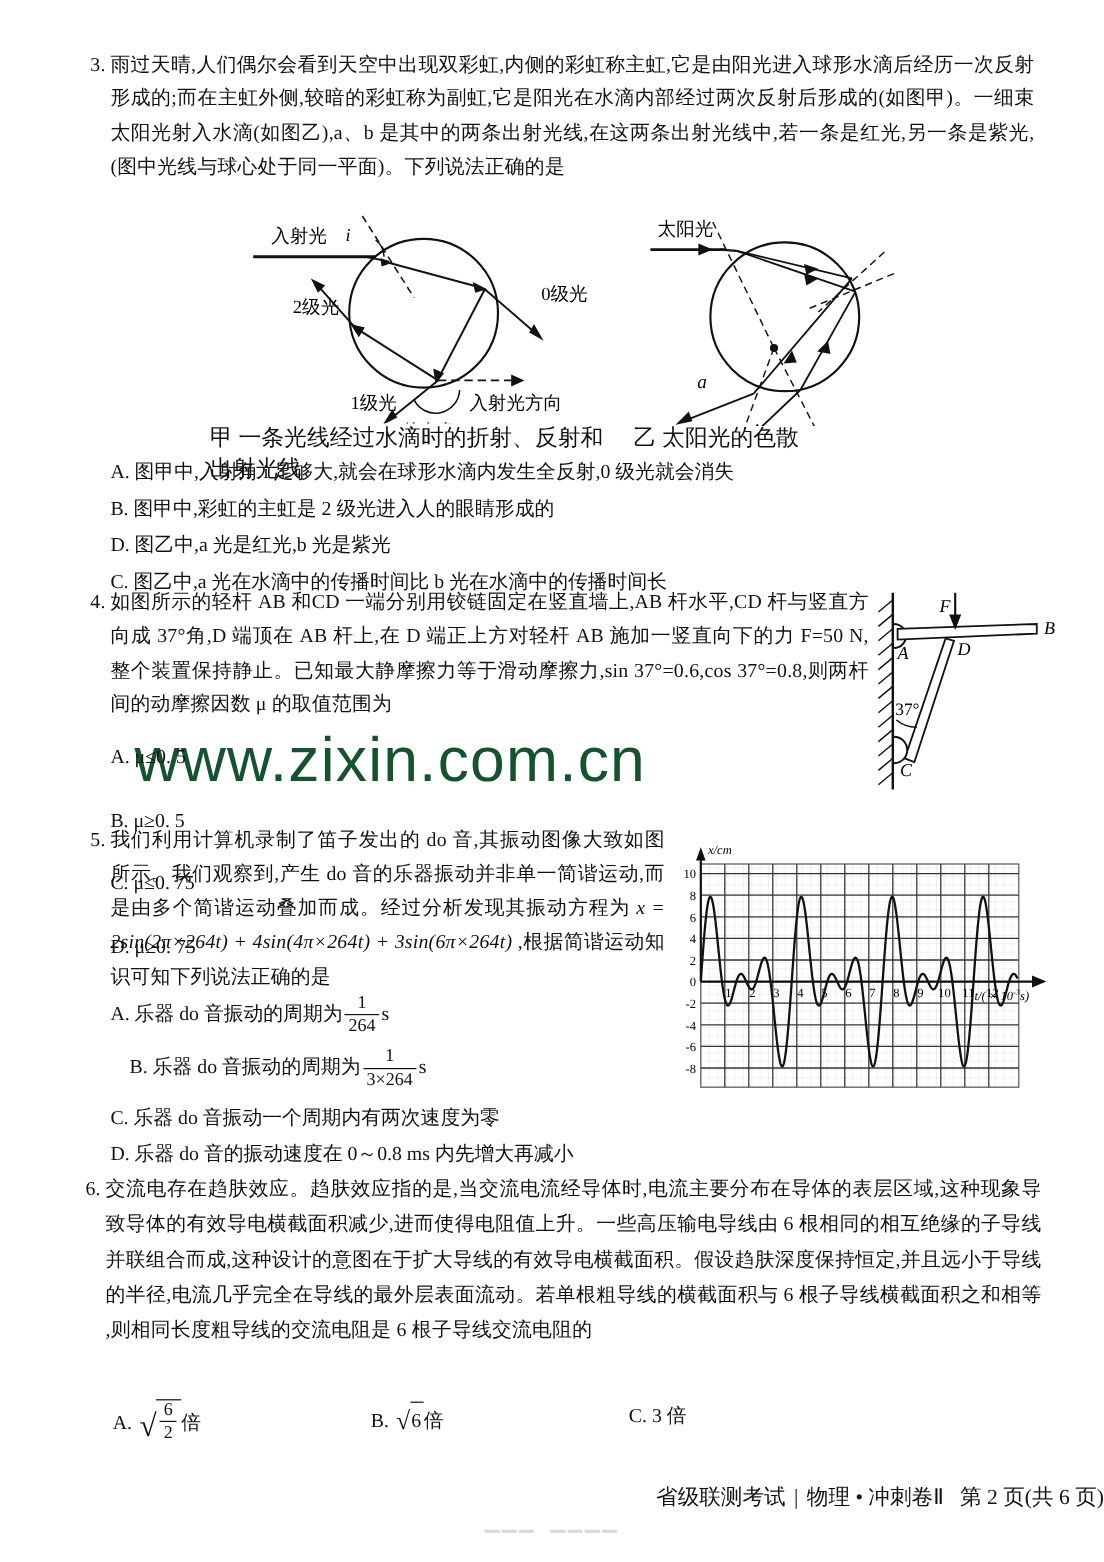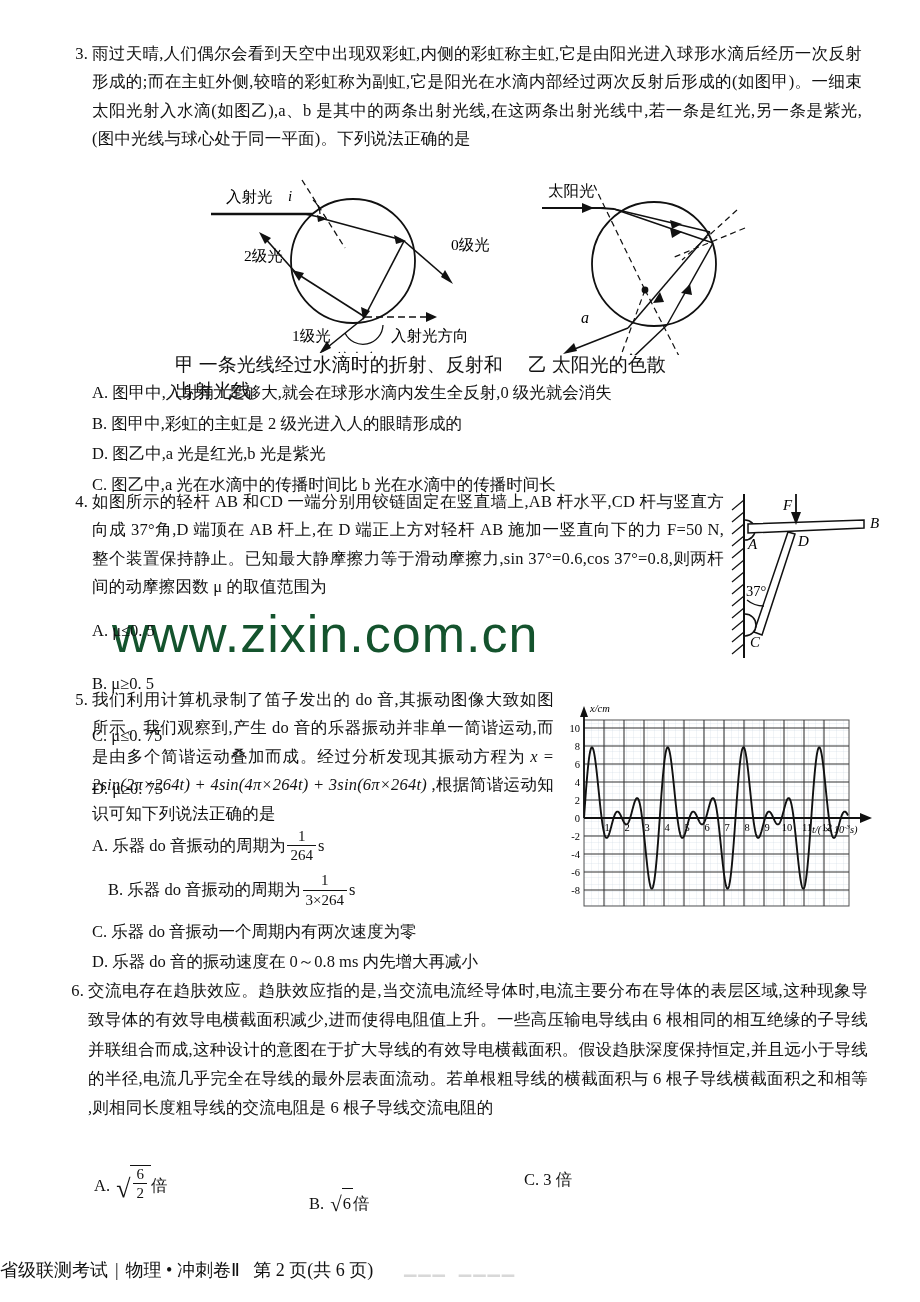--- a/index.html
+++ b/index.html
@@ -60,24 +60,23 @@
   .sqrt-wrap { display:inline-block; position:relative; padding-left:2px;}
   .radic { font-size: 21px; vertical-align: -2px;}
   .radicand { border-top:1px solid #111; padding:0 2px 0 1px; display:inline-block; }
 
   
   .caption { font-size: 19px; text-align:left; }
 
   
   .footer {
     position:absolute; left:0; right:0; top:1235px;
-    text-align:left;
+    text-align:right;
     font-size:18px;
     font-family: "Liberation Serif", serif;
-    margin-top: 23px;
   }
   .footer .sep { padding: 0 7px; }
   .footer-shadow {
     position:absolute; left:0; right:0; top:1258px;
     text-align:center; font-size:16px; color:#d8d8d8;
     letter-spacing:2px;
   }
 
   
   .graphbox { position:absolute; }
@@ -361,21 +360,21 @@
     <div class="q" style="left:58px; top:976px; width:810px; line-height:1.78;">
       <div class="qnum">6.</div>
       <div class="qbody">交流电存在趋肤效应。趋肤效应指的是,当交流电流经导体时,电流主要分布在导体的表层区域,这种现象导致导体的有效导电横截面积减少,进而使得电阻值上升。一些高压输电导线由 6 根相同的相互绝缘的子导线并联组合而成,这种设计的意图在于扩大导线的有效导电横截面积。假设趋肤深度保持恒定,并且远小于导线的半径,电流几乎完全在导线的最外层表面流动。若单根粗导线的横截面积与 6 根子导线横截面积之和相等 ,则相同长度粗导线的交流电阻是 6 根子导线交流电阻的</div>
     </div>
 
     <div style="position:absolute; left:94px; top:1165px; width:790px; display:flex;">
       <div class="opt" style="width:215px;">
         <span>A.</span>
         <span class="sqrt-wrap"><span class="radic" style="font-size:26px; vertical-align:-6px;">√</span><span class="radicand" style="vertical-align:1px;"><span class="frac" style="vertical-align:-0.5em;"><span class="num">6</span><span class="den">2</span></span></span></span><span>倍</span>
       </div>
-      <div class="opt" style="width:215px;margin-top:20px;">
+      <div class="opt" style="width:215px;">
         <span>B.</span>
         <span class="sqrt-wrap"><span class="radic">√</span><span class="radicand">6</span></span><span>倍</span>
       </div>
       <div class="opt" style="width:215px;">
         <span>C.</span>
         <span>3 倍</span>
       </div>
     </div>
 
     <div class="footer">

